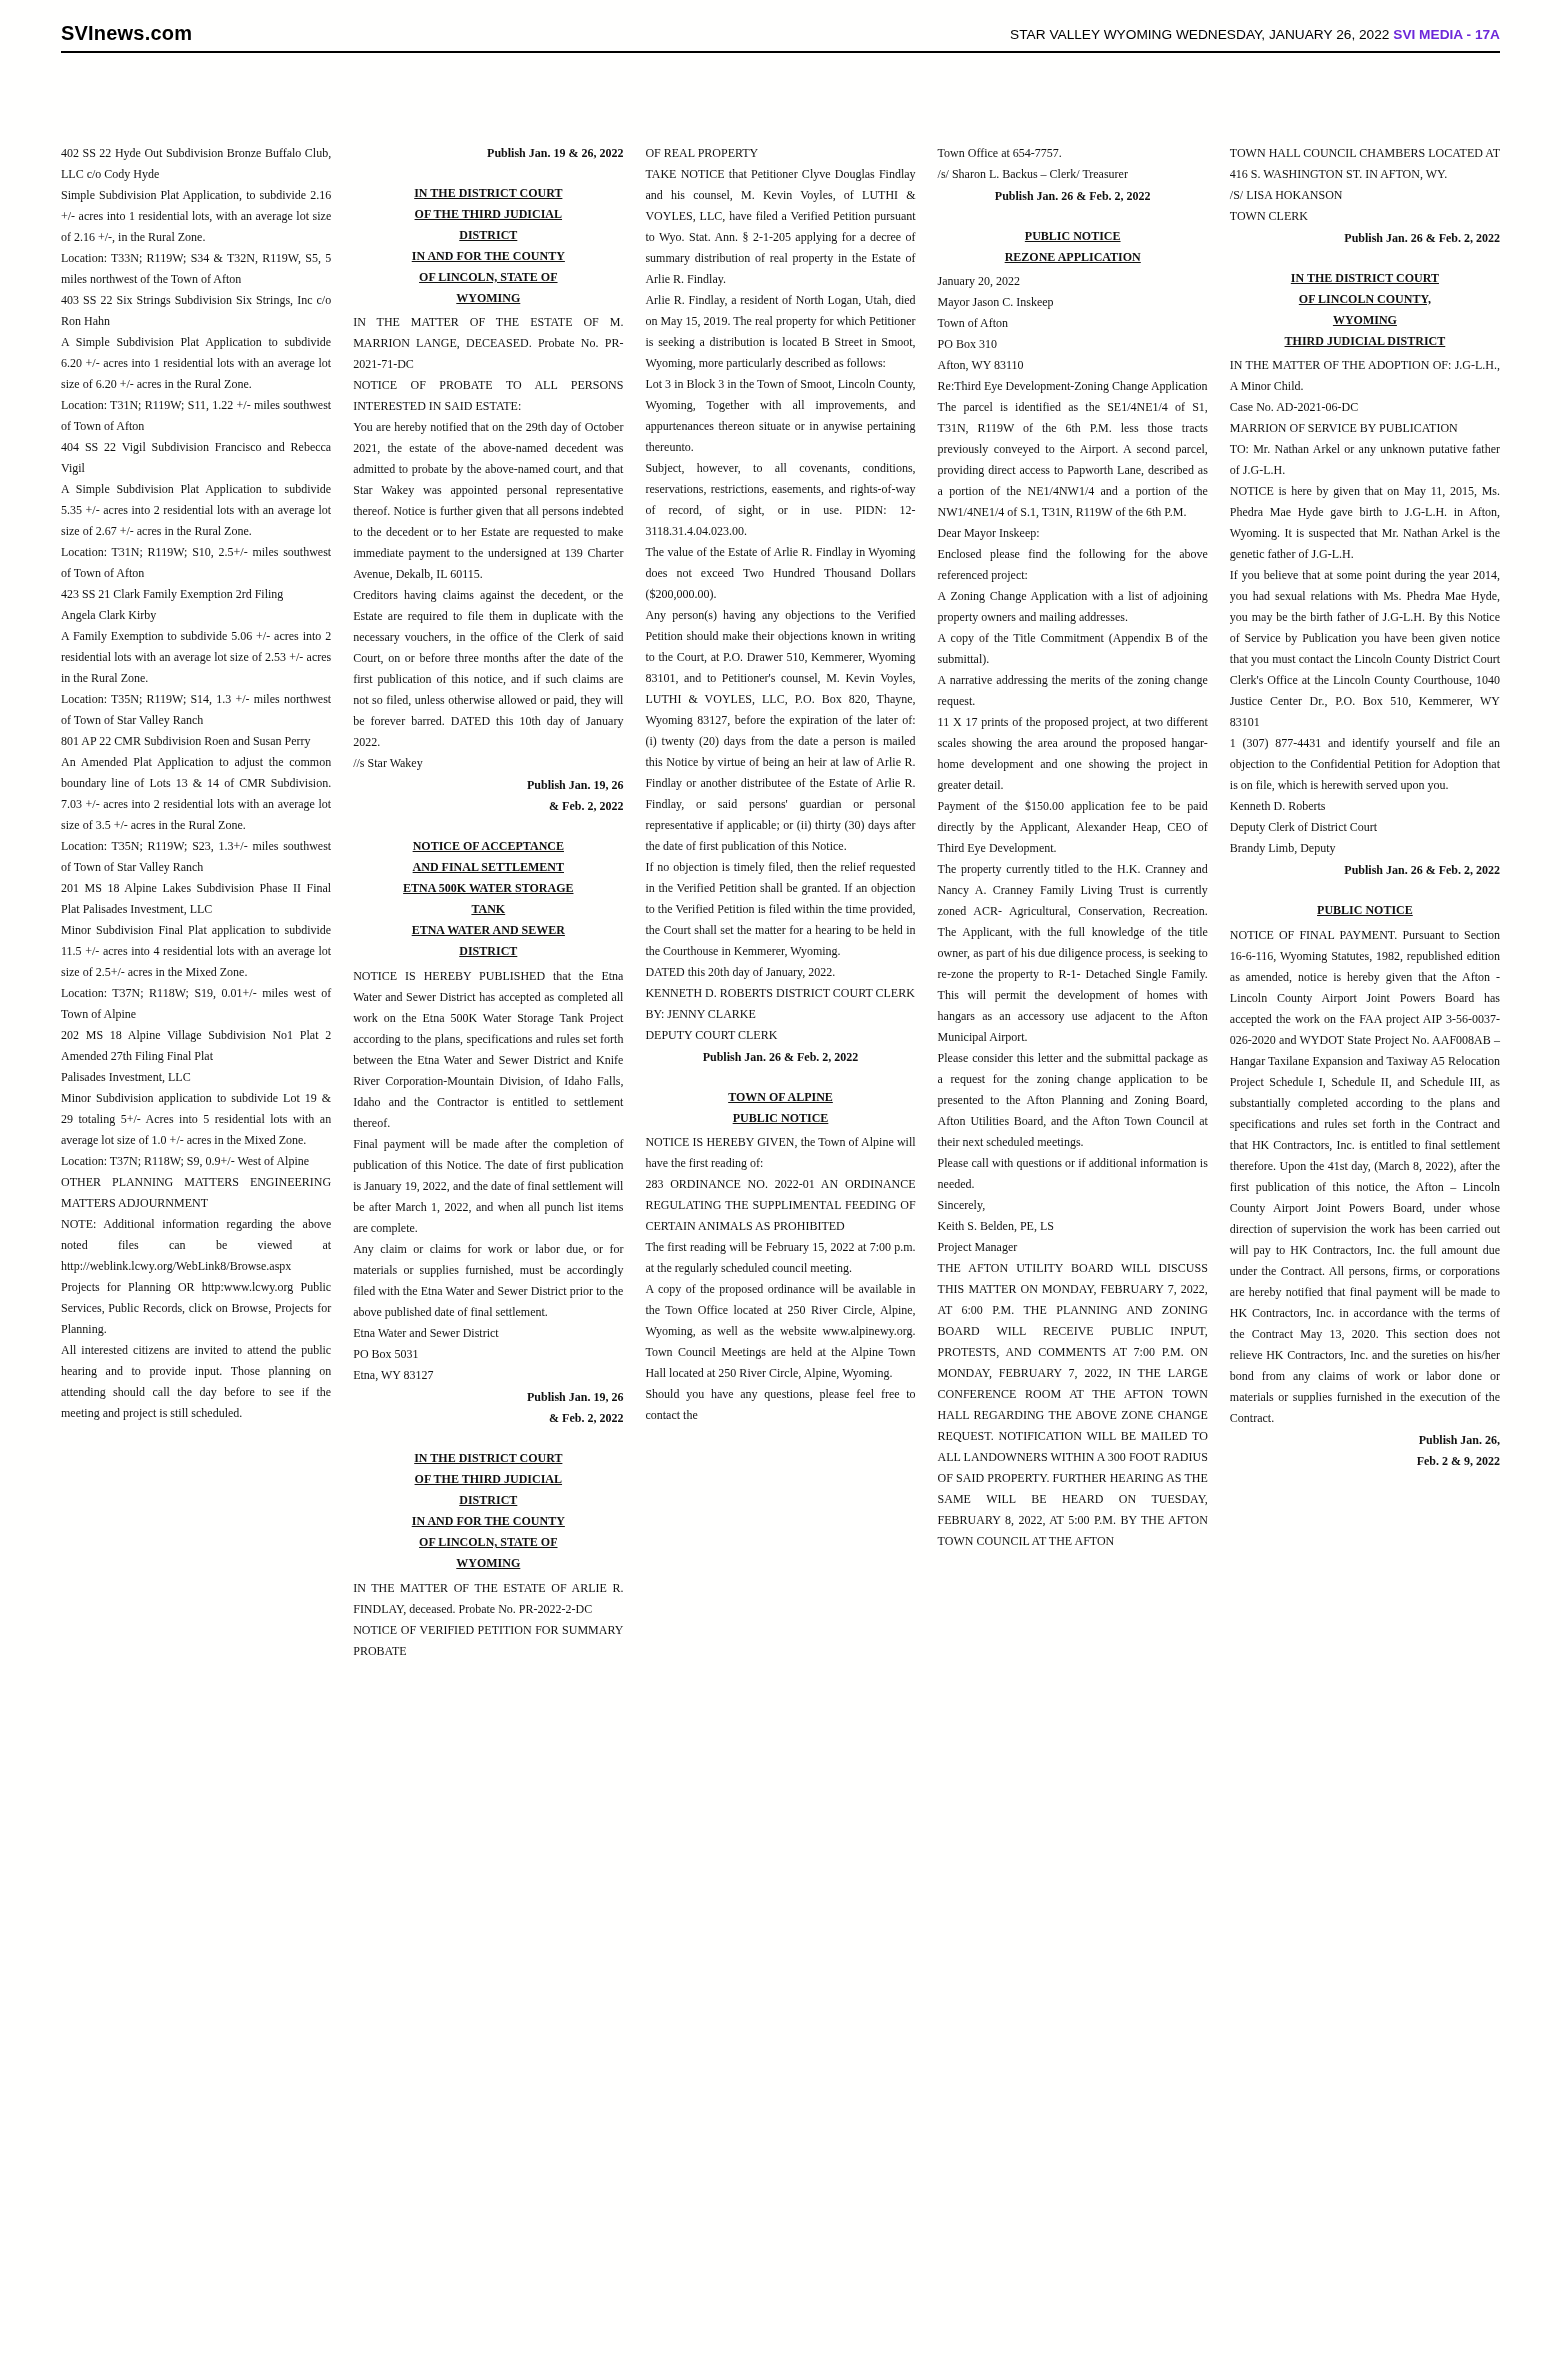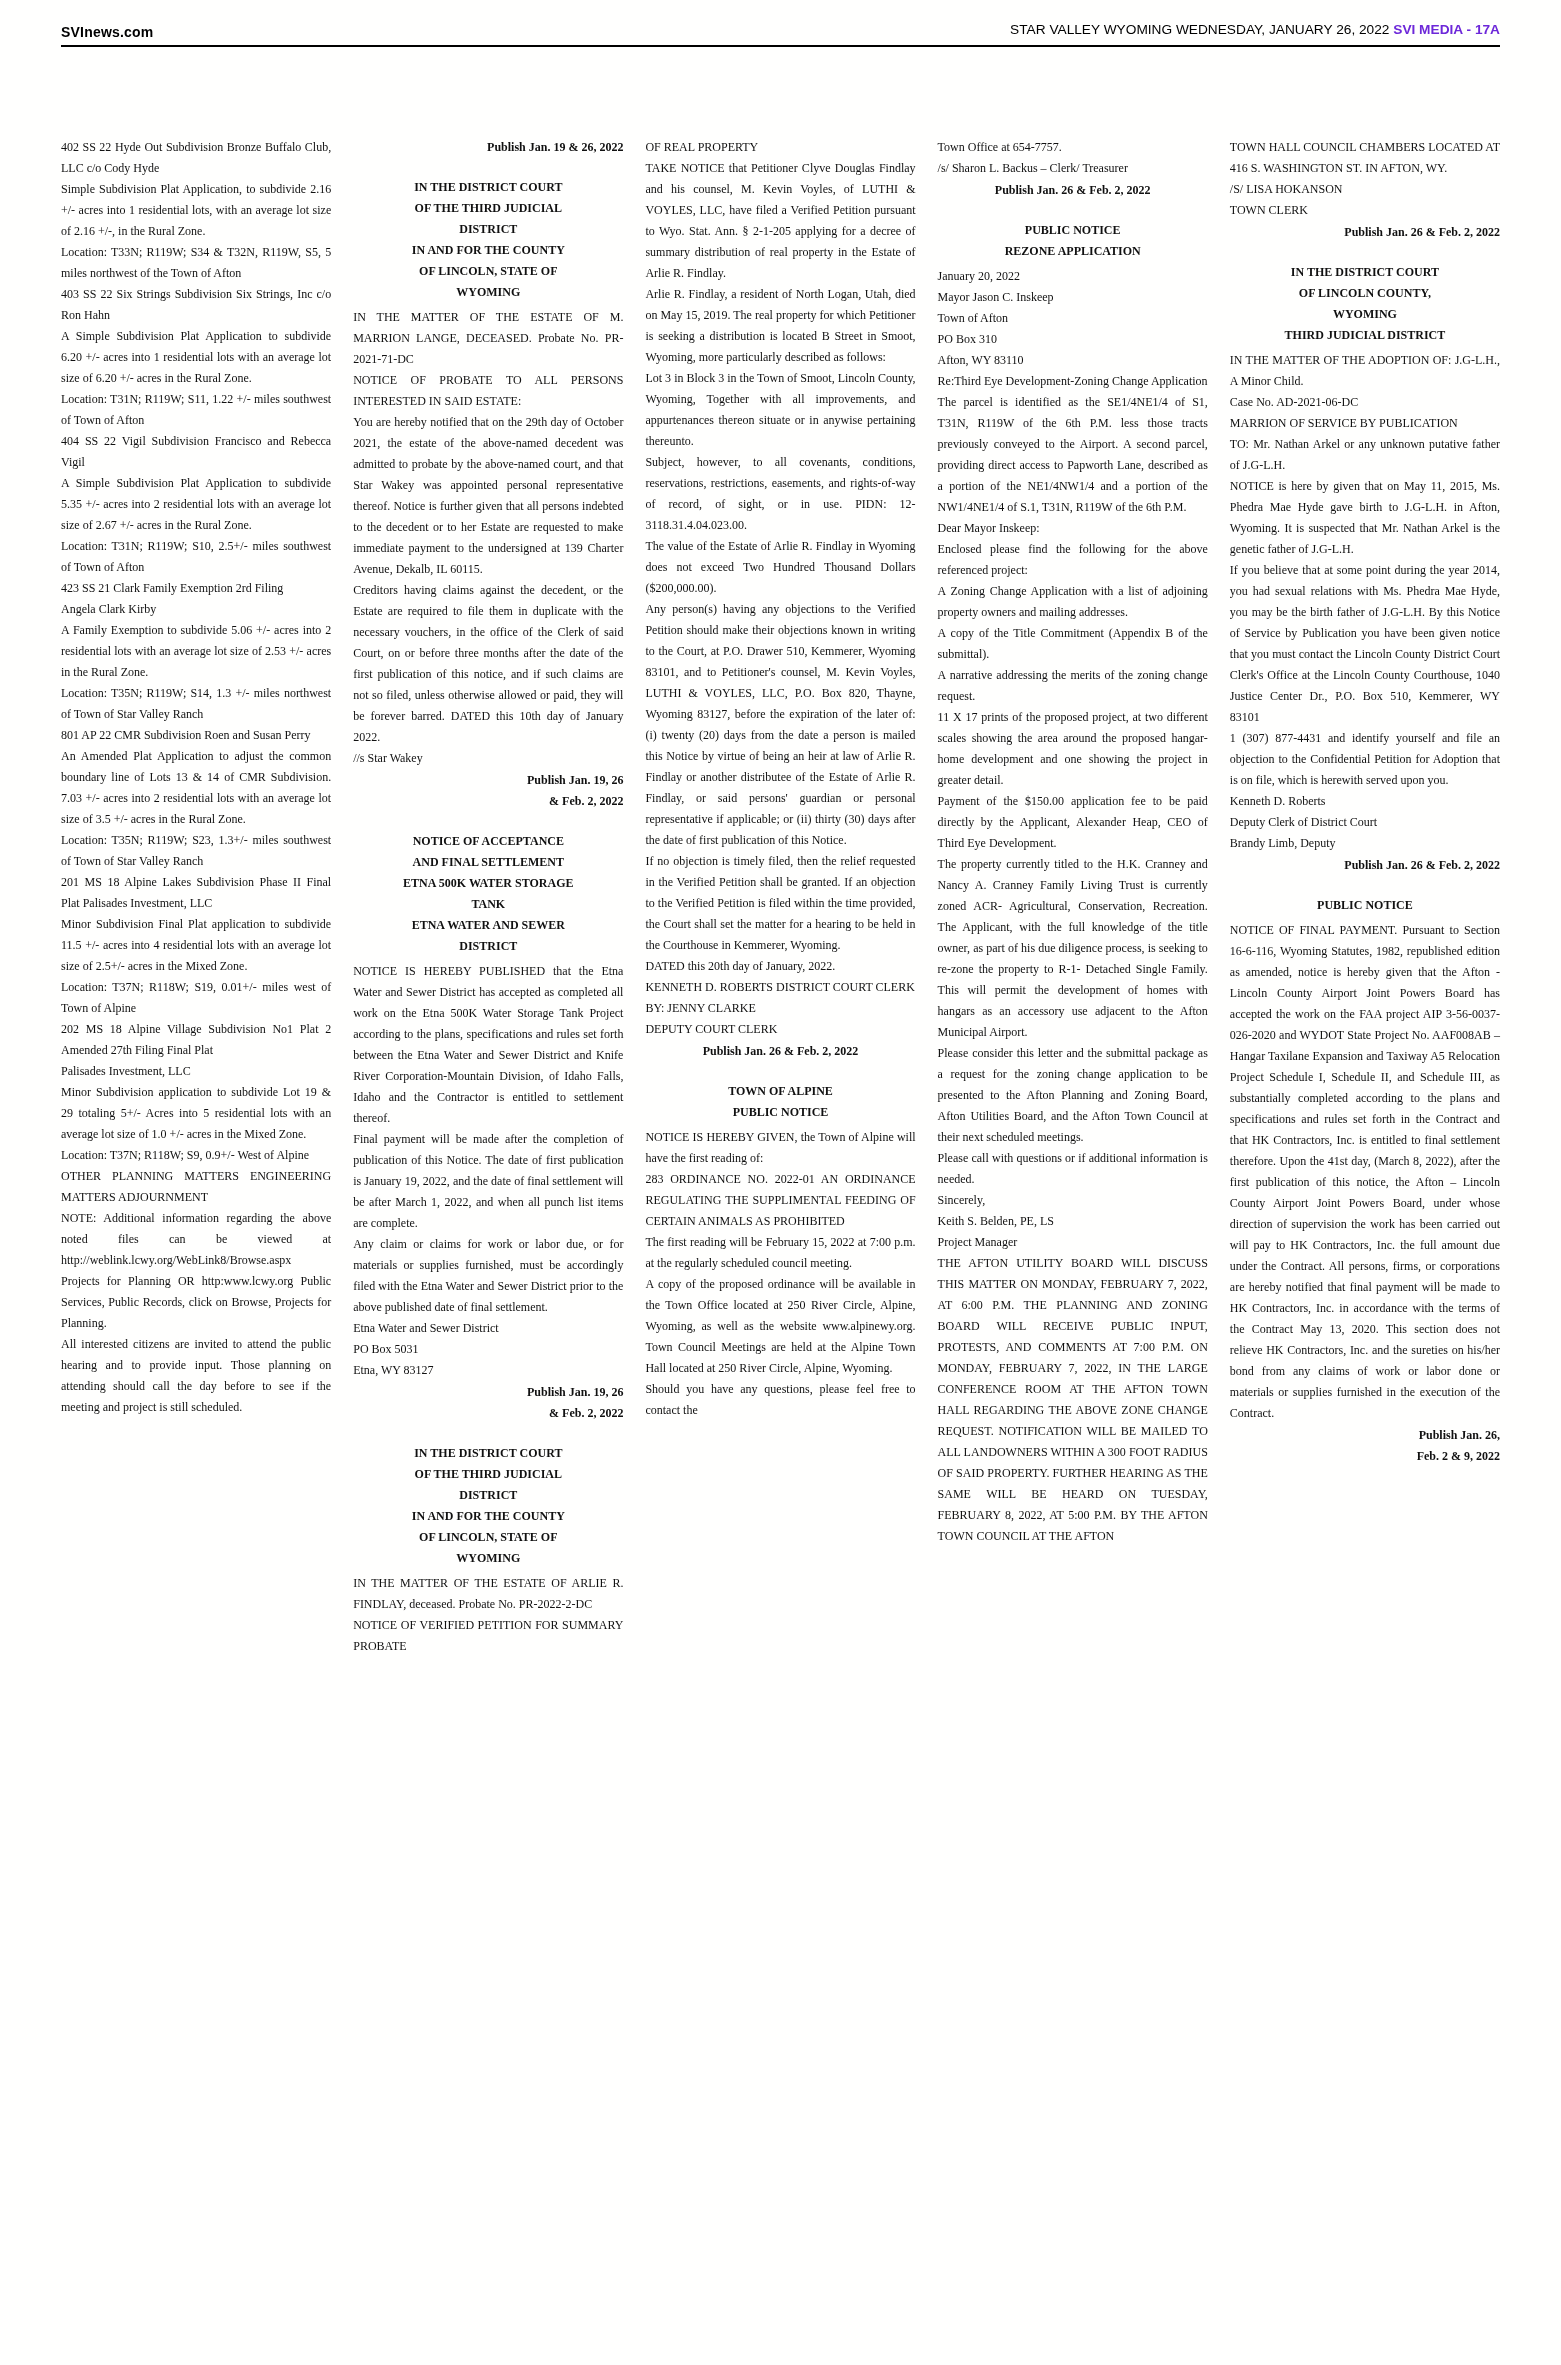--- a/index.html
+++ b/index.html
@@ -8,38 +8,38 @@
     width: 1561px;
     height: 2413px;
     overflow: hidden;
     font-family: "Liberation Serif", "DejaVu Serif", serif;
     color: #111;
   }
   .page { width: 100%; height: 100%; padding: 22px 61px 0 61px; background: #fffffe; }
   .header { display: flex; justify-content: space-between; align-items: flex-end; }
   .masthead {
     font-family: "Liberation Sans", "DejaVu Sans", sans-serif;
-    font-weight: 700; font-size: 14px; letter-spacing: 0.2px; color: #000;
+    font-weight: 700; font-size: 20px; letter-spacing: 0.2px; color: #000;
   }
   .folio {
     font-family: "Liberation Sans", "DejaVu Sans", sans-serif;
     font-size: 13.7px; color: #000; padding-bottom: 2.8px; white-space: nowrap;
   }
   .folio-loc { font-weight: 400; }
   .folio-date { font-weight: 400; }
   .folio-ed { font-weight: 700; color: #6d28d9; }
   .rule { border-top: 2.4px solid #000; margin-top: 5.7px; }
   .columns { display: flex; gap: 22px; margin-top: 51px; }
   .col {
     flex: 1 1 0; min-width: 0;
     font-size: 12px; line-height: 21px;
     text-align: justify; overflow-wrap: break-word; margin-top: 39px;
   }
   .blk.p { margin: 0; }
-  .blk.head { font-weight: 700; text-align: center; white-space: pre-line; margin: 19px 0 3.8px 0; }
+  .blk.head { font-weight: 700; text-align: center; white-space: pre-line; margin: 19px 0 3.8px 0; text-decoration: underline; }
   .blk.pub-right { font-weight: 700; text-align: right; white-space: pre-line; margin: 0.9px 0 18px 0; }
   .blk.pub-center { font-weight: 700; text-align: center; white-space: pre-line; margin: 0.9px 0 18px 0; }
   .col .blk:first-child { margin-top: 0; }
   .col .blk:last-child { margin-bottom: 0; }
 </style>
 </head>
 <body>
 
 <div class="page">
   <div class="header">

